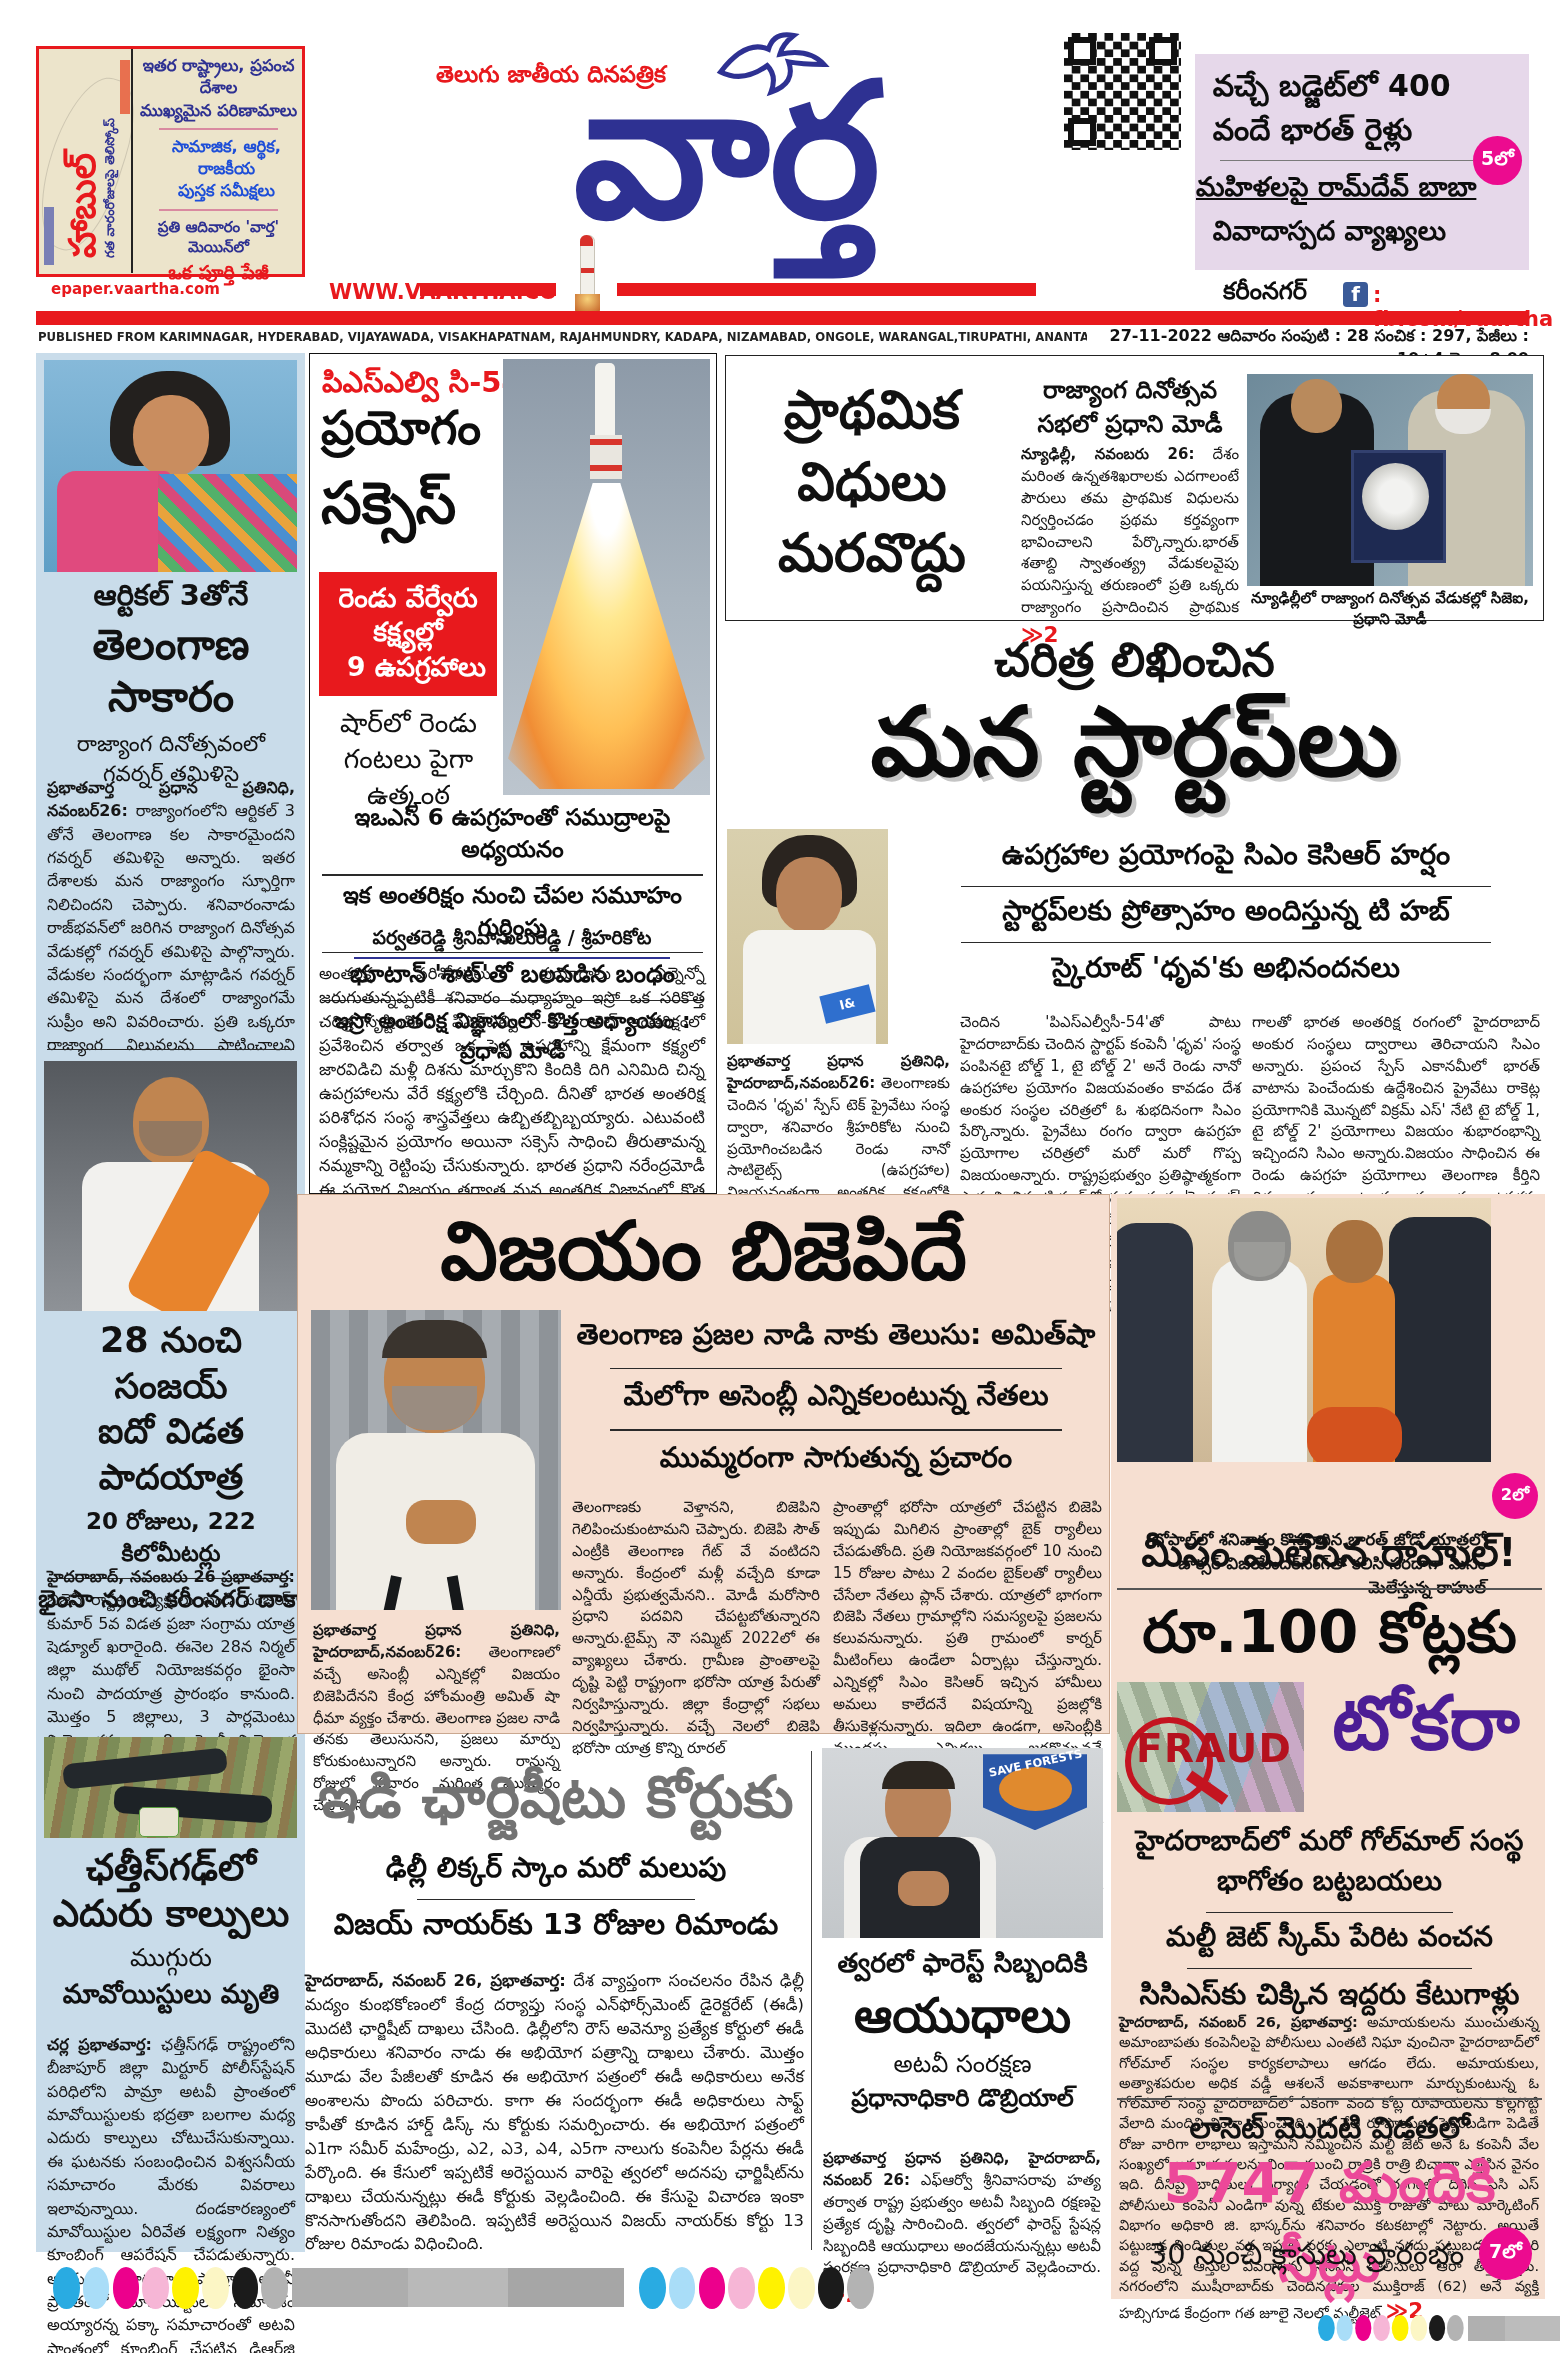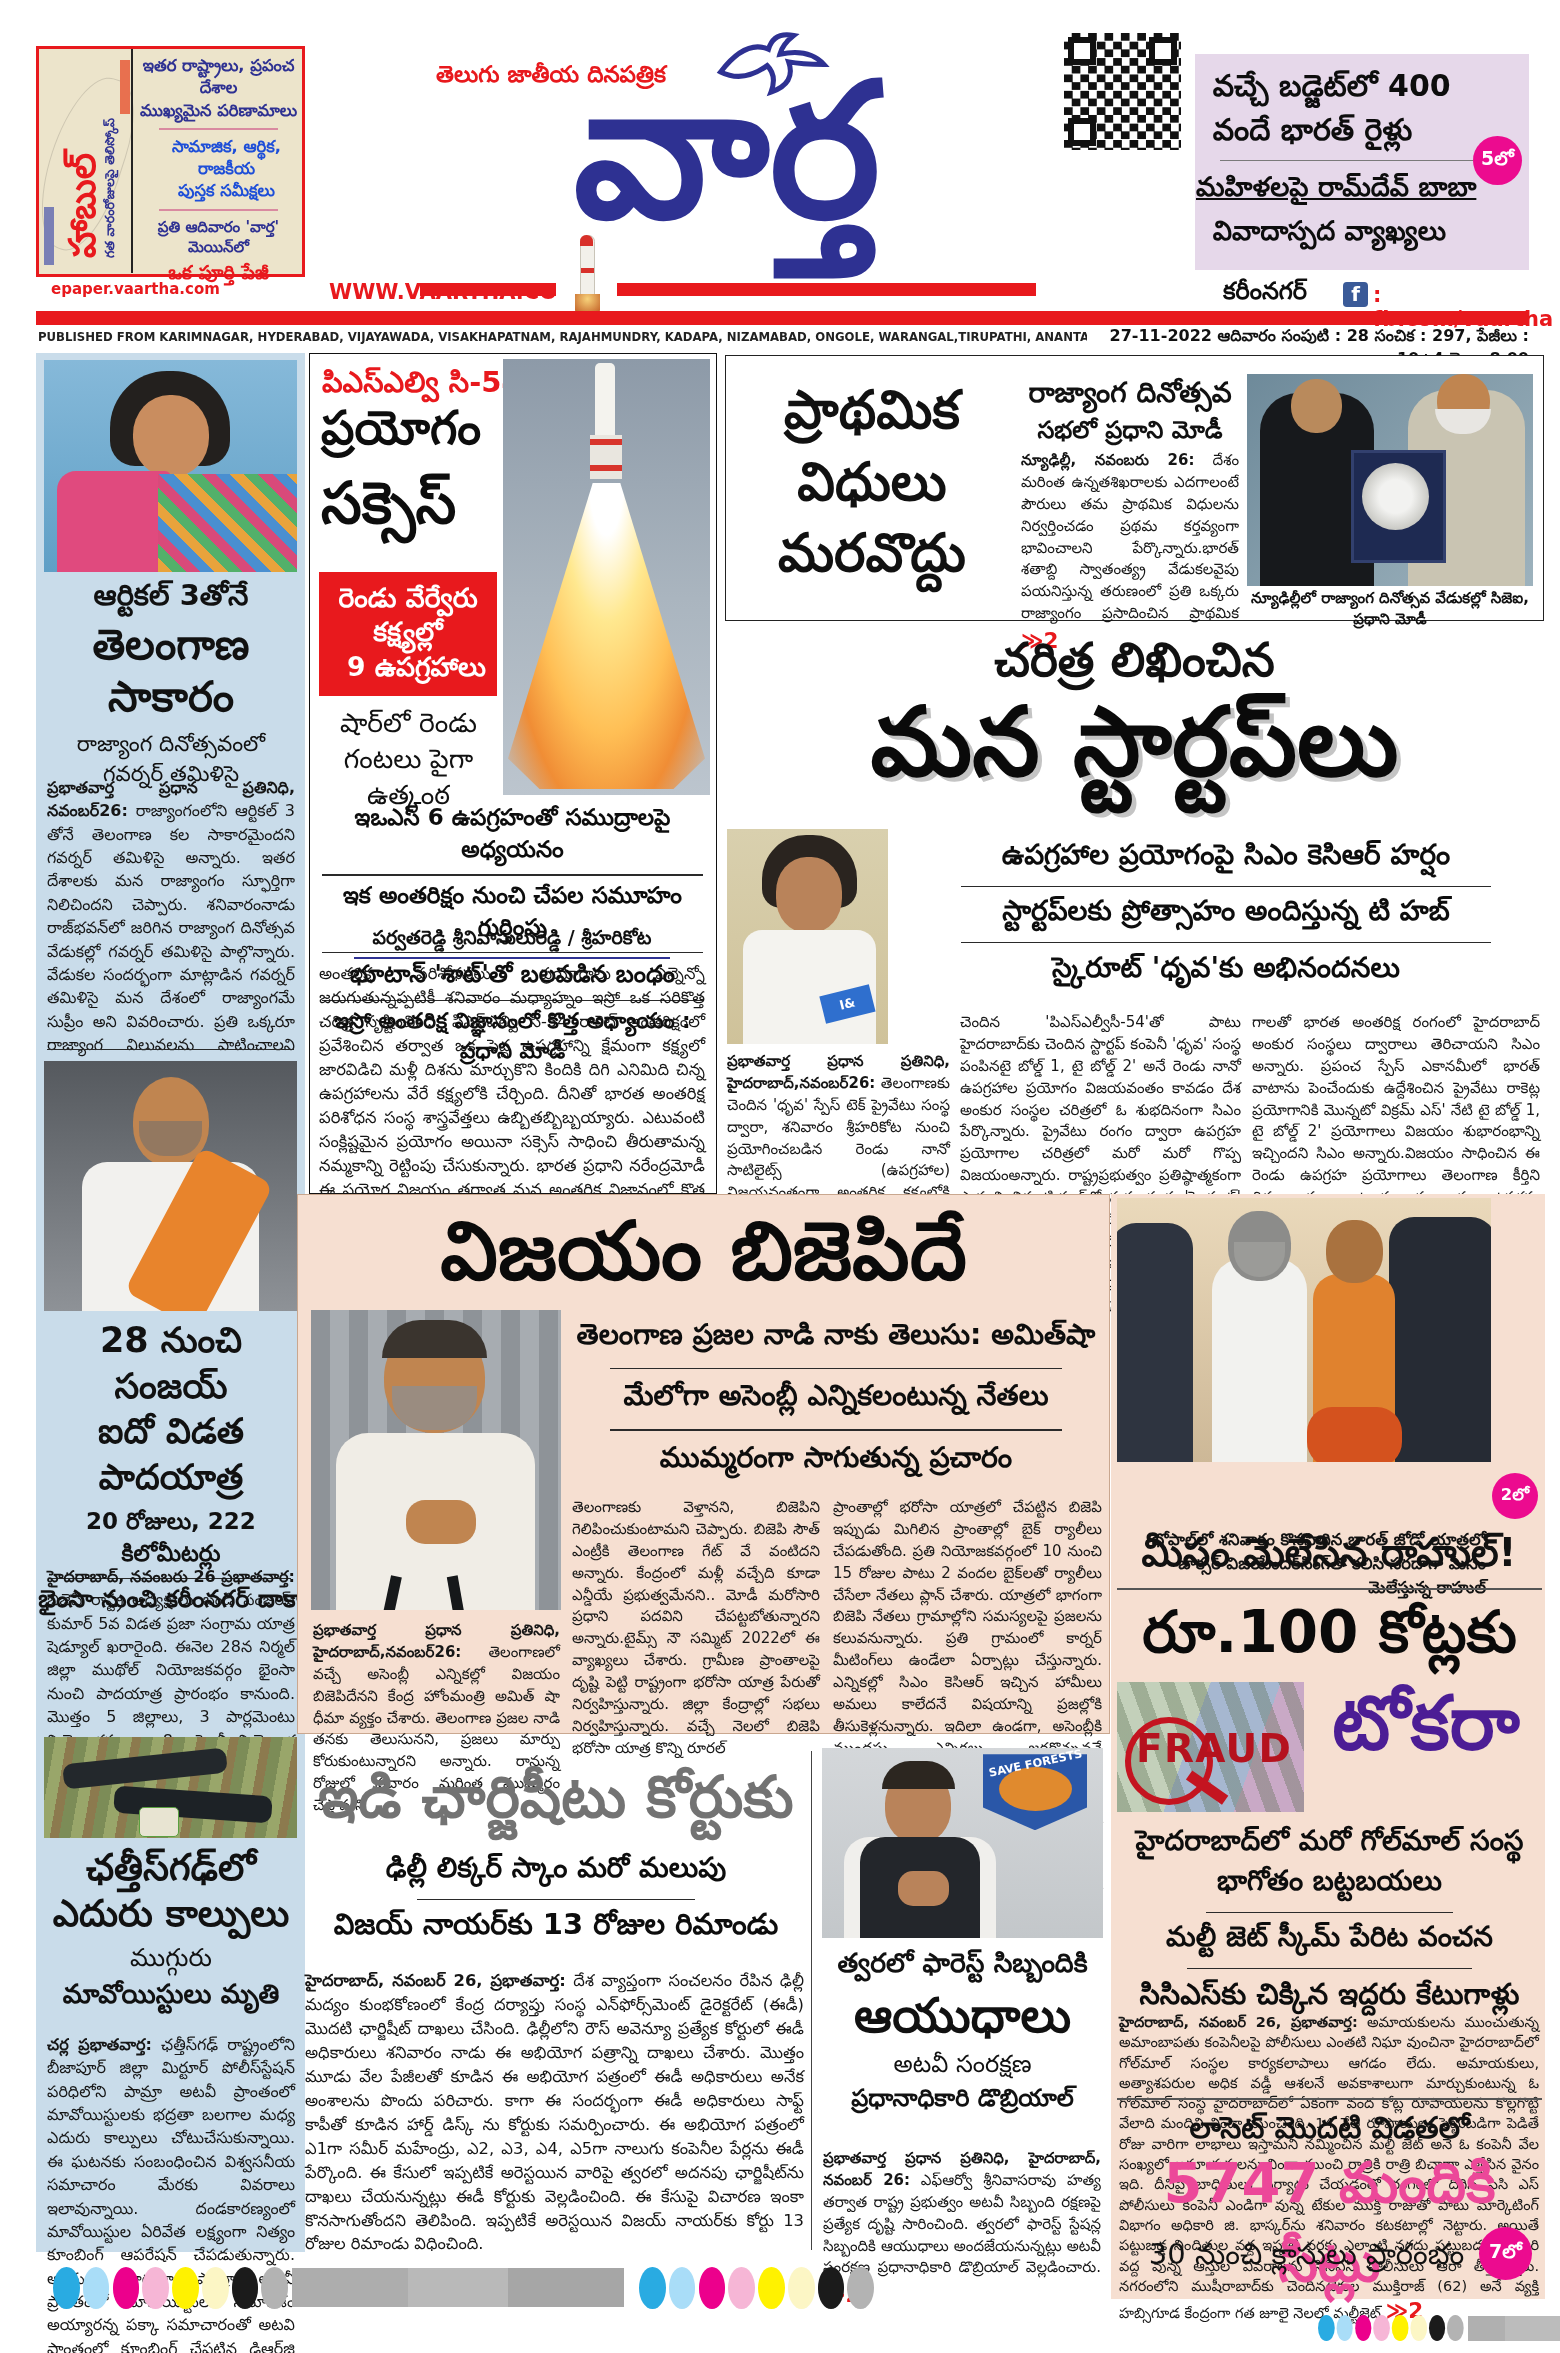--- a/index.html
+++ b/index.html
@@ -184,21 +184,21 @@
     <span class="jmp">≫<span>2</span></span>
   </p>
 
   <div class="abs" style="left:725px;top:355px;width:819px;height:266px;border:1.3px solid #222;background:#fff;box-sizing:border-box;"></div>
   <div class="abs ctr" style="left:733px;top:374px;width:278px;">
     <div style="font-size:53px;font-weight:900;line-height:1.35;">ప్రాథమిక</div>
     <div style="font-size:53px;font-weight:900;line-height:1.35;">విధులు</div>
     <div style="font-size:53px;font-weight:900;line-height:1.35;">మరవొద్దు</div>
   </div>
   <div class="abs" style="left:1021px;top:376px;width:218px;">
-    <div class="ctr bold" style="font-size:28px;">రాజ్యాంగ దినోత్సవ</div>
+    <div class="ctr bold" style="font-size:24px;">రాజ్యాంగ దినోత్సవ</div>
     <div class="ctr bold" style="font-size:24px;">సభలో ప్రధాని మోడీ</div>
     <p class="body" style="font-size:15px;">
       <b class="dl">న్యూఢిల్లీ, నవంబరు 26:</b>
       <span>దేశం మరింత ఉన్నతశిఖరాలకు ఎదగాలంటే పౌరులు తమ ప్రాథమిక విధులను నిర్వర్తించడం ప్రథమ కర్తవ్యంగా భావించాలని పేర్కొన్నారు.భారత్ శతాబ్ది స్వాతంత్య్ర వేడుకలవైపు పయనిస్తున్న తరుణంలో ప్రతి ఒక్కరు రాజ్యాంగం ప్రసాదించిన ప్రాథమిక</span>
       <span class="jmp">≫<span>2</span></span>
     </p>
   </div>
   <div class="ph" style="left:1247px;top:374px;width:286px;height:212px;background:linear-gradient(135deg,#6e8a9a,#9db2bd);">
     <div class="abs" style="left:12.6px;top:19px;width:114px;height:193px;background:#17191c;border-radius:38px 38px 0 0;"></div>
     <div class="abs" style="left:44px;top:5px;width:51px;height:54px;background:#b98a5c;border-radius:48%;"></div>

